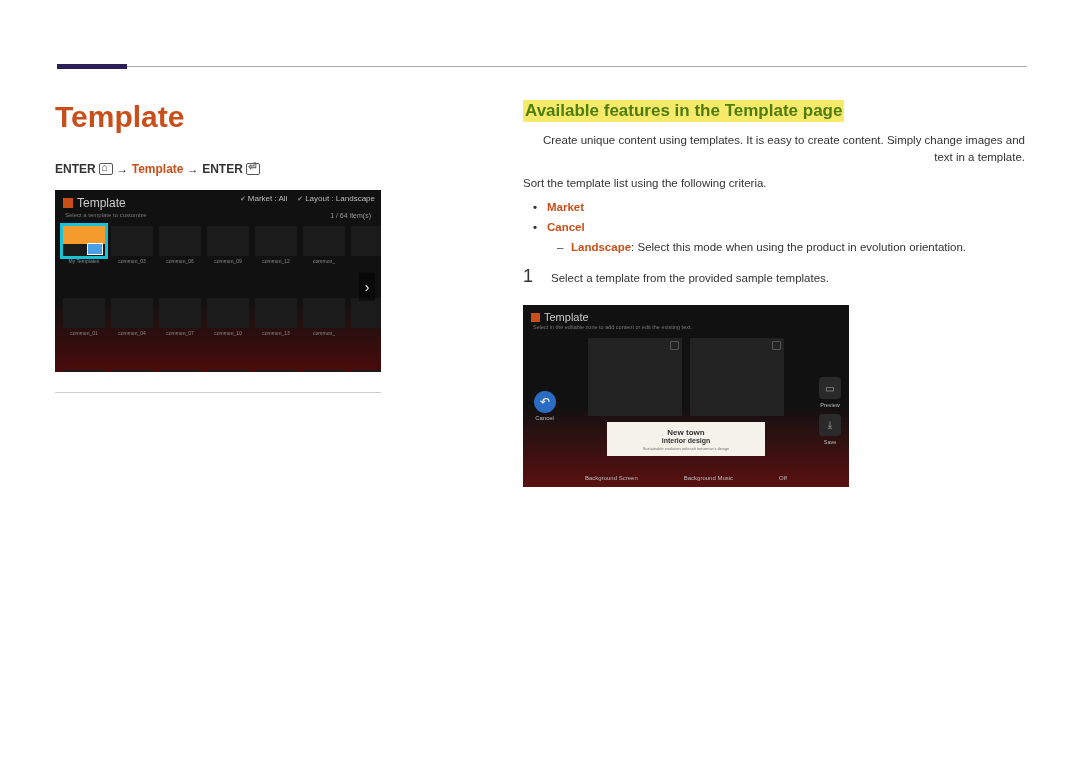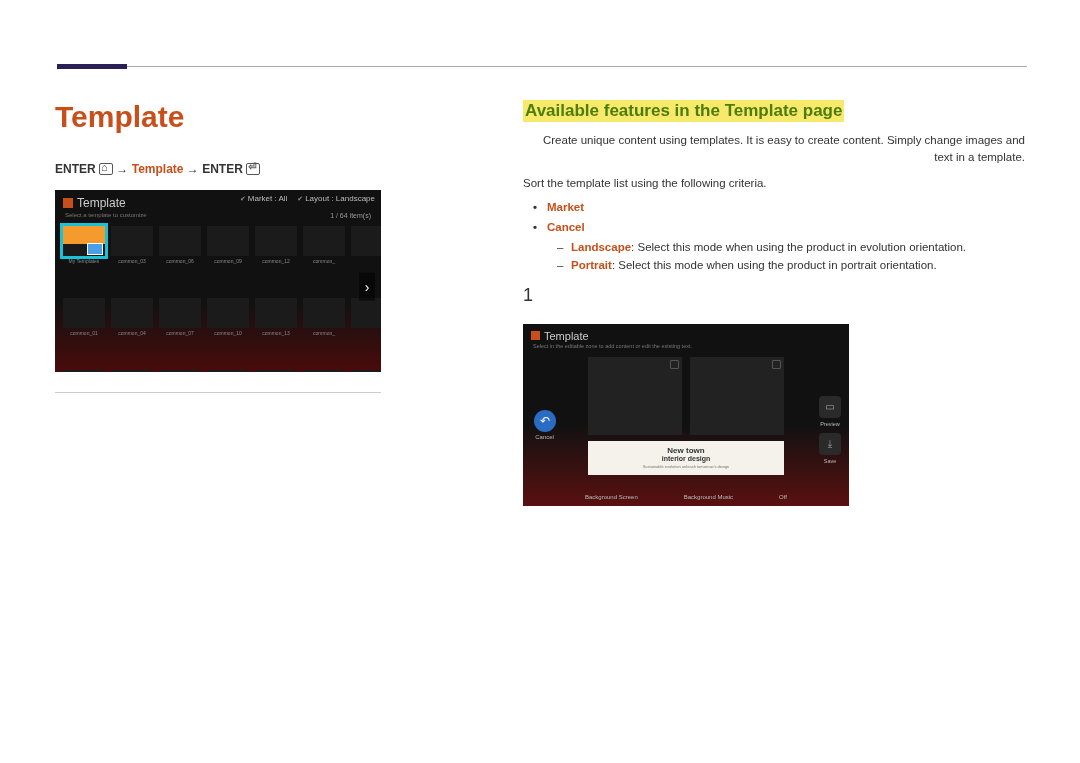--- a/index.html
+++ b/index.html
@@ -211,21 +211,21 @@
     display: flex; gap: 8px; justify-content: center; margin-top: 8px;
   }
   .canvas-box {
     width: 94px; height: 78px; background: #222; position: relative;
   }
   .canvas-box .reg {
     position: absolute; top: 3px; right: 3px; width: 9px; height: 9px;
     border: 1px solid #555; border-radius: 1px;
   }
   .canvas-box.bottom {
-    width: 196px; height: 34px; background: #f5f2ec;
+    width: 158px; height: 34px; background: #f5f2ec;
     display: flex; flex-direction: column; align-items: center; justify-content: center;
   }
   .canvas-box.bottom .t1 { font-size: 8px; font-weight: 700; color: #333; }
   .canvas-box.bottom .t2 { font-size: 7px; font-weight: 700; color: #333; }
   .canvas-box.bottom .t3 { font-size: 4px; color: #777; margin-top: 2px; }
   .s2-left-btn {
     position: absolute; left: 10px; top: 86px;
     text-align: center;
   }
   .s2-left-btn .circ {
@@ -346,29 +346,27 @@
     <p class="sort-text">Sort the template list using the following criteria.</p>
 
     <ul class="criteria">
       <li>Market</li>
       <li>
         <span>Cancel</span>
         <ul class="sub">
           <li>
             <span class="lbl">Landscape</span><span>: Select this mode when using the product in evolution orientation.</span>
           </li>
-          <li>
-            <span class="lbl">Portrait</span><span>: Select this mode when using the product in portrait orientation.</span>
-          </li>
         </ul>
       </li>
     </ul>
 
     <div class="step">
       <div class="step-num">1</div>
+      <div>Select a template from the provided sample templates.</div>
     </div>
 
     
     <div class="shot2">
       <div class="shot2-header">
         <span class="shot2-sq"></span>
         <span class="shot2-title">Template</span>
       </div>
       <div class="shot2-sub">Select in the editable zone to add content or edit the existing text.</div>
 

